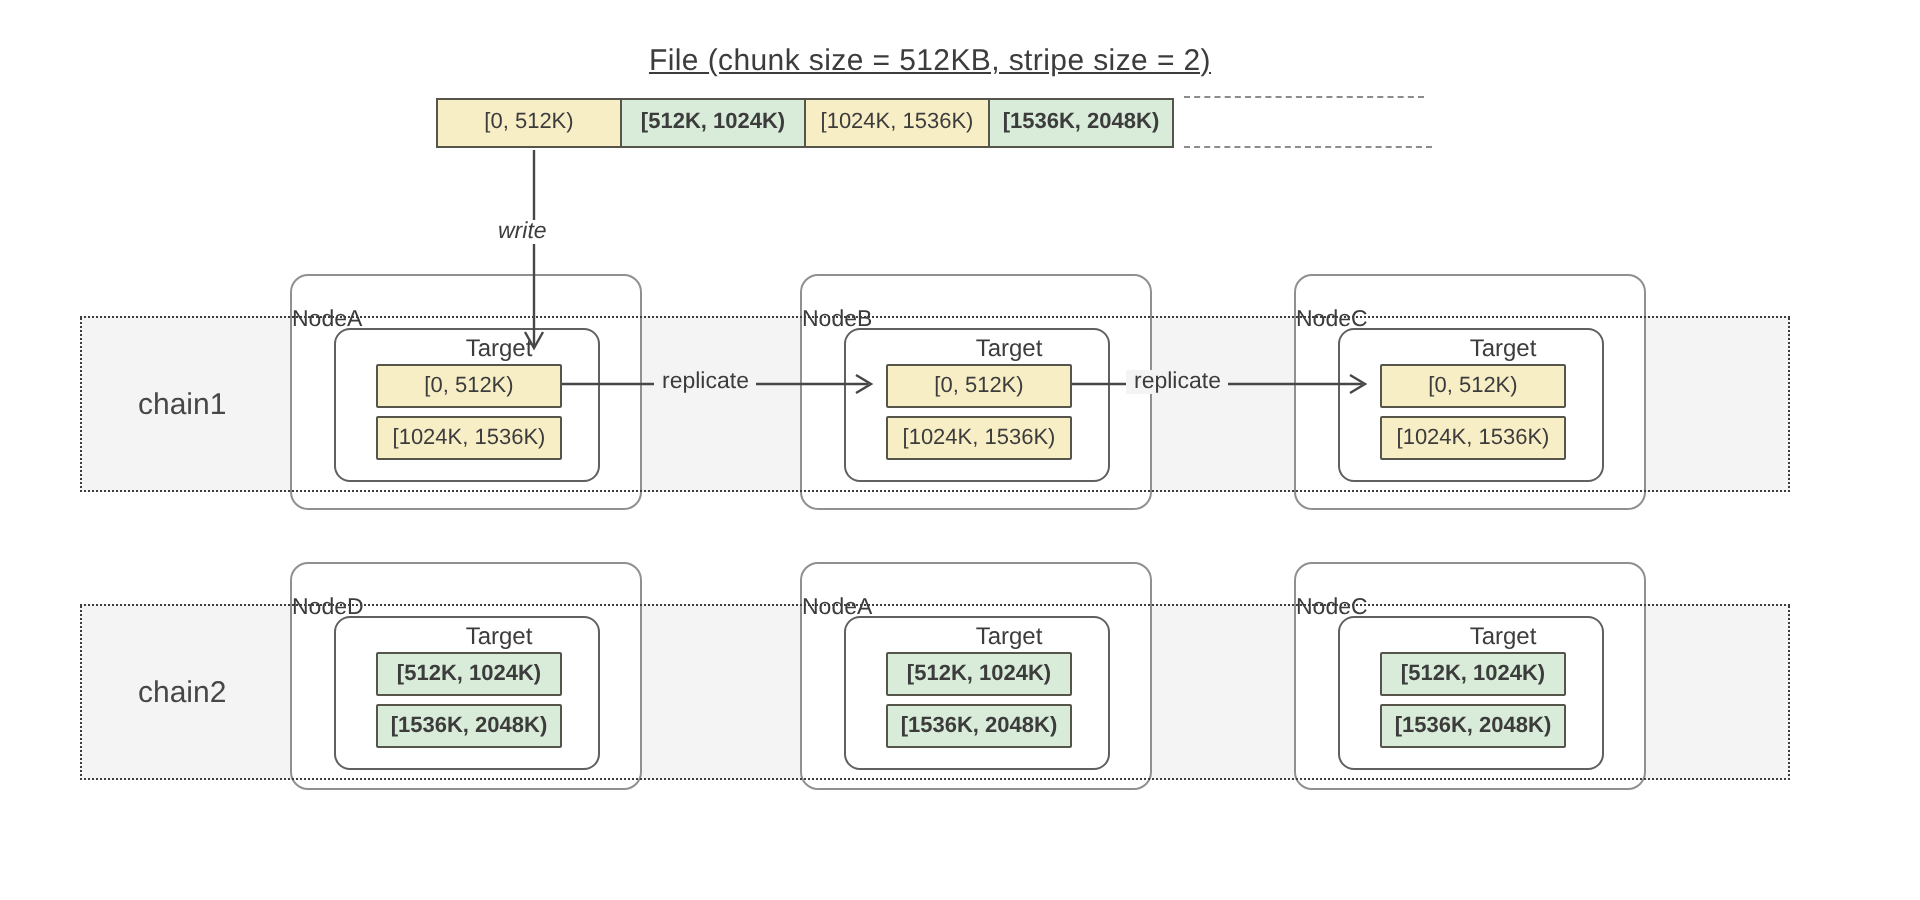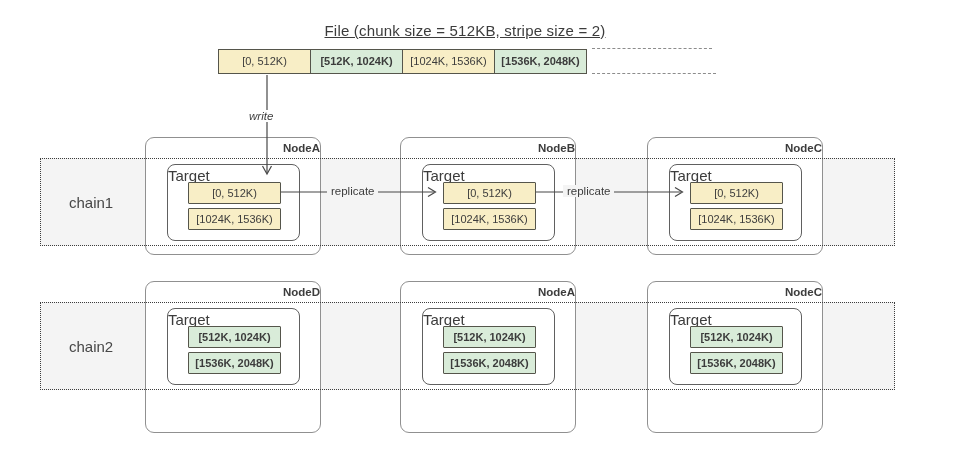--- a/index.html
+++ b/index.html
@@ -26,25 +26,25 @@
   .strip-fill   { position:absolute; left:40px; width:855px; height:88px; background:#f4f4f4; z-index:1; }
   .strip-border { position:absolute; left:40px; width:855px; height:88px;
                   border:1.5px dotted #3d3d3d; z-index:3; pointer-events:none; }
   .s1 { top:158px; } .s2 { top:302px; }
   .chain-label { position:absolute; left:69px; font-size:15px; color:#474747; z-index:4; }
   .cl1 { top:194px; } .cl2 { top:338px; }
 
   
   .node { position:absolute; width:176px; height:118px; background:#fff;
           border:1.3px solid #909090; border-radius:9px; z-index:2; }
-  .node.r2 { height:152px; }
-  .node-name { position:absolute; top:4px; left:0; width:100%; text-align:right; font-size:11.5px;font-weight:bold; }
+  .node.r2 { height:114px; }
+  .node-name { position:absolute; top:16px; left:0; width:100%; text-align:left; font-size:11.5px; }
   .target-box { position:absolute; left:21px; top:26px; width:133px; height:77px; background:#fff;
                 border:1.2px solid #606060; border-radius:8px; z-index:4; }
-  .target-label { position:absolute; top:2px; left:0; width:100%; font-size:15px; }
+  .target-label { position:absolute; top:2px; left:16px; width:100%; text-align:center; font-size:12px; }
   .chunk { position:absolute; left:20px; width:93px; height:22px; line-height:20px;
            text-align:center; font-size:11px; border:1px solid #55554b; border-radius:1px; }
   .chunk.c1 { top:17px; } .chunk.c2 { top:43px; }
 
   
   .colA { left:145px; } .colB { left:400px;padding-left:20px; } .colC { left:647px; }
   .rowTop { top:137px; } .rowBot { top:281px; }
 
   
   svg.arrows { position:absolute; left:0; top:0; z-index:5; pointer-events:none; }

